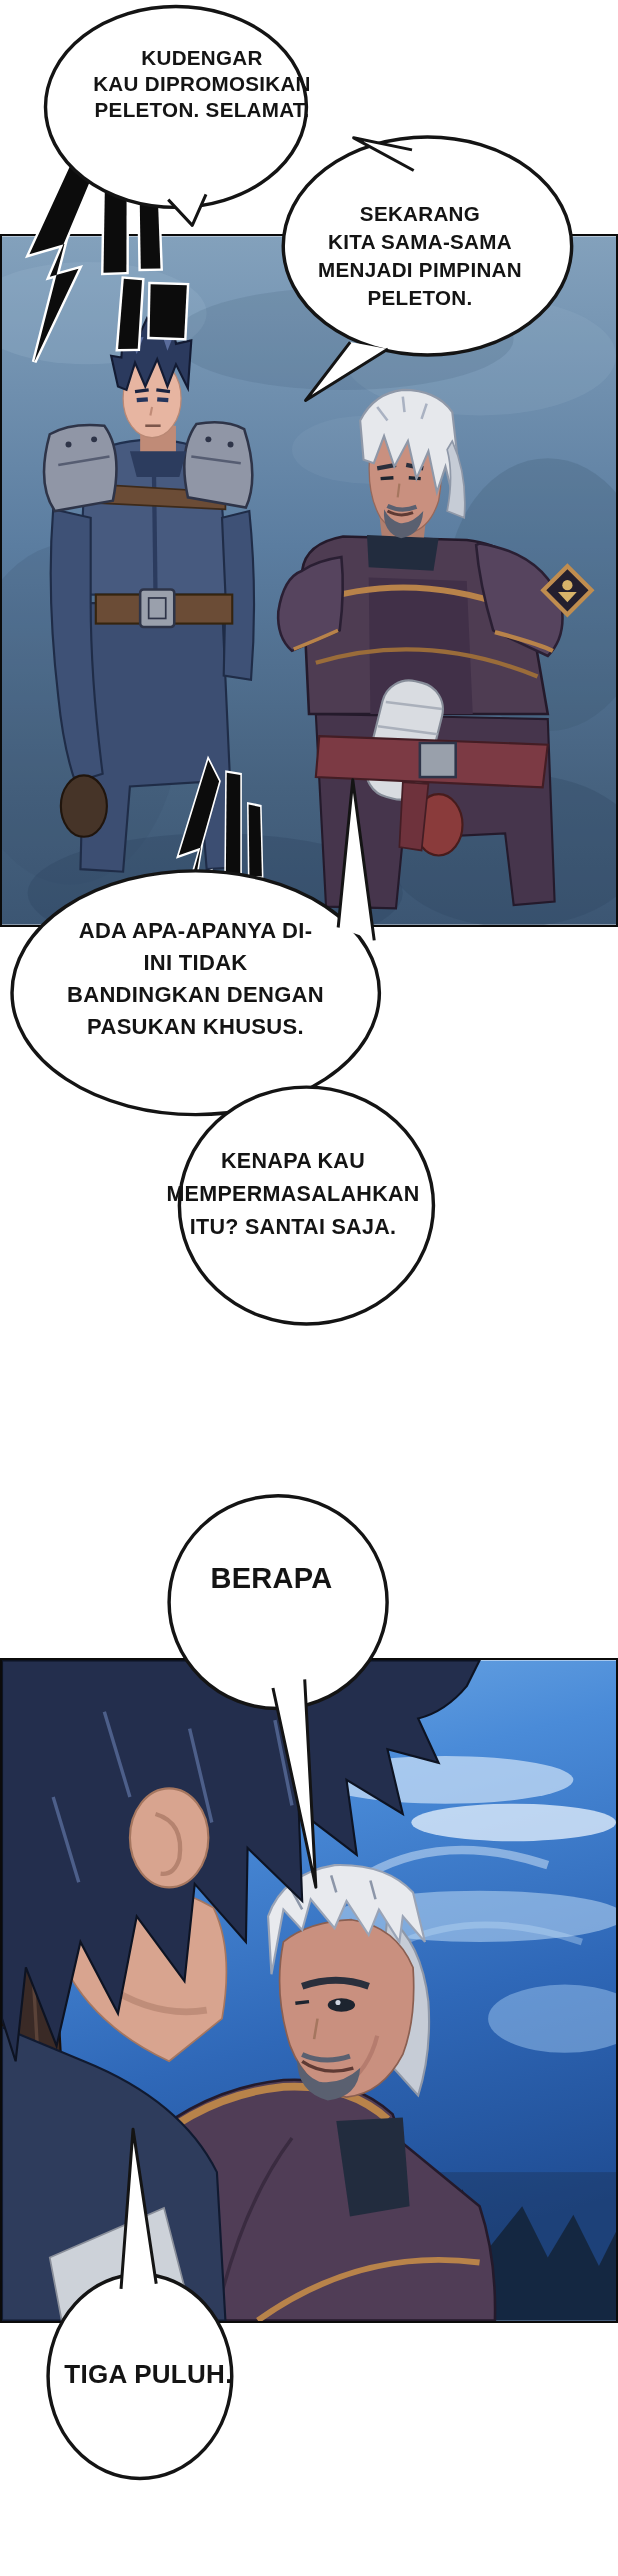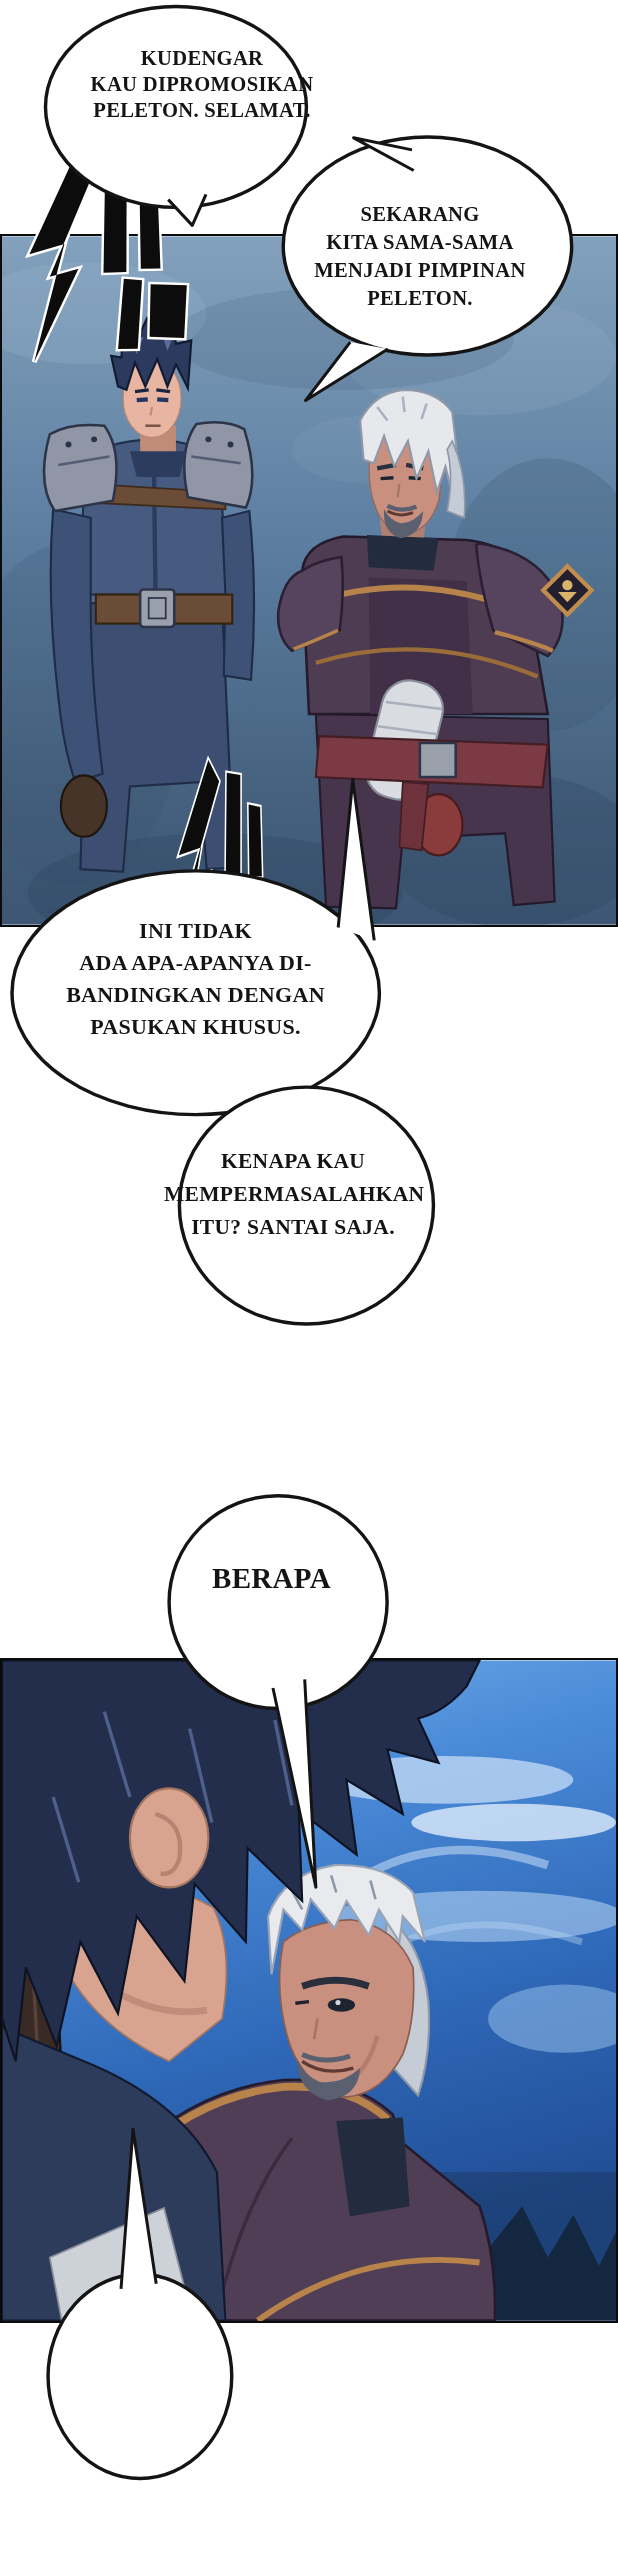--- a/index.html
+++ b/index.html
@@ -1,17 +1,17 @@
 <!DOCTYPE html>
 <html style="font-size:13.7px"><head>
 <meta charset="utf-8">
 <style>
   html,body{margin:0;padding:0;background:#ffffff;}
   .page{position:relative;width:618px;height:2576px;background:#fff;overflow:hidden;
-        font-family:Liberation Serif, serif;}
+        font-family:Liberation Sans, sans-serif;}
   .panel{position:absolute;left:0;width:618px;box-sizing:border-box;border:2.6px solid #0b0b0b;overflow:hidden;}
   #panel1{top:234px;height:693px;}
   #panel2{top:1658px;height:665px;}
   .panel svg{display:block;width:100%;height:100%;}
   #overlay{position:absolute;left:0;top:0;width:618px;height:2576px;pointer-events:none;}
   .bt{position:absolute;color:#141414;font-weight:bold;text-align:center;letter-spacing:0.3px;}
   .bt div{white-space:nowrap;}
   #t1{left:73px;top:45px;width:258px;font-size:20.6px;line-height:26px;}
   #t2{left:291px;top:200px;width:258px;font-size:20.6px;line-height:28px;}
   #t3{left:41px;top:915px;width:309px;font-size:22px;line-height:32px;}
@@ -225,28 +225,31 @@
     <div>KAU DIPROMOSIKAN</div>
     <div>PELETON. SELAMAT.</div>
   </div>
   <div class="bt" id="t2">
     <div>SEKARANG</div>
     <div>KITA SAMA-SAMA</div>
     <div>MENJADI PIMPINAN</div>
     <div>PELETON.</div>
   </div>
   <div class="bt" id="t3">
+    <div>ADA APA-APANYA DI-</div>
     <div>INI TIDAK</div>
-    <div>ADA APA-APANYA DI-</div>
     <div>BANDINGKAN DENGAN</div>
     <div>PASUKAN KHUSUS.</div>
   </div>
   <div class="bt" id="t4">
     <div>KENAPA KAU</div>
     <div>MEMPERMASALAHKAN</div>
     <div>ITU? SANTAI SAJA.</div>
   </div>
   <div class="bt" id="t5">
     <div>BERAPA</div>
   </div>
+  <div class="bt" id="t6">
+    <div>TIGA PULUH.</div>
+  </div>
 
 </div>
 
 
 </body></html>

